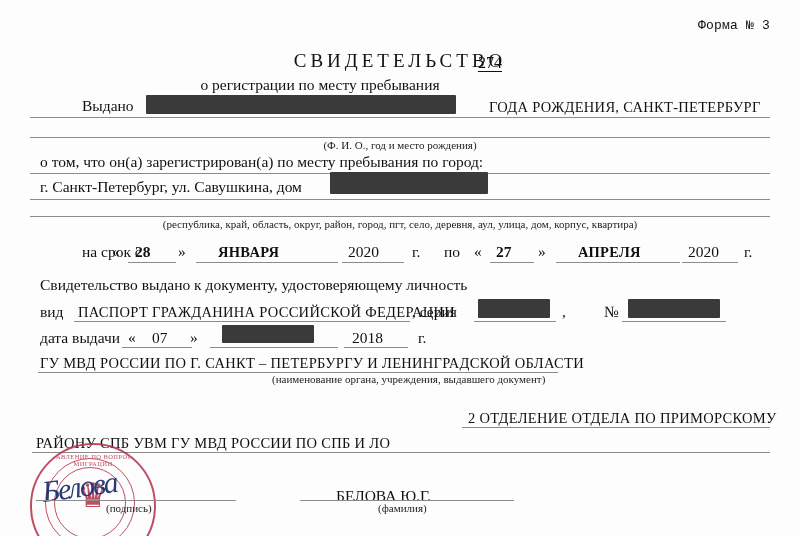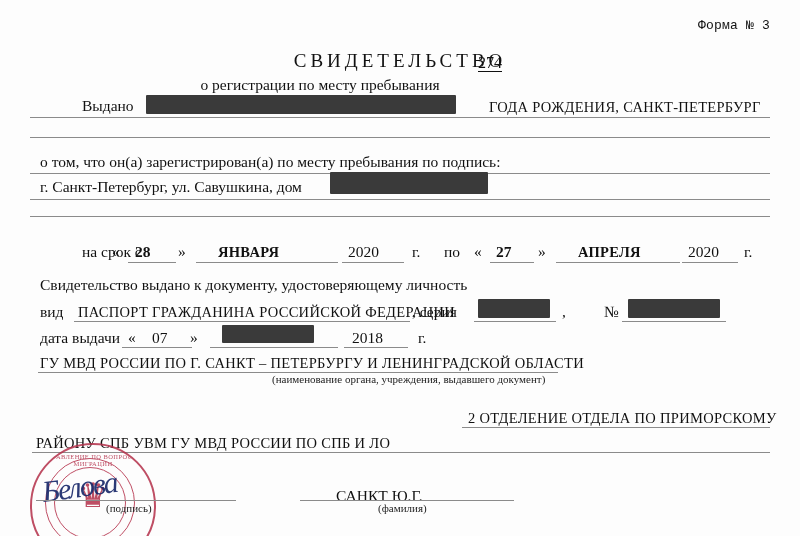--- a/index.html
+++ b/index.html
@@ -161,29 +161,31 @@
   </div>
   <div class="title-num">274</div>
   <div class="subtitle">о регистрации по месту пребывания</div>
 
   <div class="txt" style="left:82px; top:97px;">Выдано</div>
   <div class="redact" style="left:146px; top:95px; width:310px; height:19px;"></div>
   <div class="txt caps" style="left:459px; top:99px;margin-left:30px;">ГОДА РОЖДЕНИЯ, САНКТ-ПЕТЕРБУРГ</div>
   <div class="line" style="left:30px; top:117px; width:740px;"></div>
 
   <div class="line" style="left:30px; top:137px; width:740px;"></div>
-
-  <div class="txt" style="left:40px; top:153px;">о том, что он(а) зарегистрирован(а) по месту пребывания по подпись:</div>
+  <div class="txt-sm center-cap" style="top:139px;">(Ф. И. О., год и место рождения)</div>
+
+  <div class="txt" style="left:40px; top:153px;">о том, что он(а) зарегистрирован(а) по месту пребывания по город:</div>
   <div class="line" style="left:30px; top:173px; width:740px;"></div>
 
   <div class="txt" style="left:40px; top:178px;">г. Санкт-Петербург, ул. Савушкина, дом</div>
   <div class="redact" style="left:330px; top:172px; width:158px; height:22px;"></div>
   <div class="line" style="left:30px; top:199px; width:740px;"></div>
 
   <div class="line" style="left:30px; top:216px; width:740px;"></div>
+  <div class="txt-sm center-cap" style="top:218px;">(республика, край, область, округ, район, город, пгт, село, деревня, аул, улица, дом, корпус, квартира)</div>
 
   <div class="txt" style="left:40px; top:243px;margin-left:42px;">на срок с</div>
   <div class="txt" style="left:112px; top:243px;">«</div>
   <div class="txt" style="left:135px; top:243px; font-weight:bold;">28</div>
   <div class="txt" style="left:178px; top:243px;">»</div>
   <div class="txt caps" style="left:218px; top:244px; font-weight:bold;">ЯНВАРЯ</div>
   <div class="txt" style="left:348px; top:243px;">2020</div>
   <div class="txt" style="left:412px; top:243px;">г.</div>
   <div class="txt" style="left:444px; top:243px;">по</div>
   <div class="txt" style="left:474px; top:243px;">«</div>
@@ -238,17 +240,17 @@
     <div class="stamp-inner2"></div>
     <div class="stamp-text-top">УПРАВЛЕНИЕ ПО ВОПРОСАМ МИГРАЦИИ</div>
     <div class="stamp-eagle">♛</div>
 
   </div>
 
   <div class="signature">Белова</div>
   <div class="line" style="left:36px; top:500px; width:200px;"></div>
   <div class="txt-sm" style="left:106px; top:502px;">(подпись)</div>
 
-  <div class="txt" style="left:336px; top:487px;">САНКТ Ю.Г.</div>
+  <div class="txt" style="left:336px; top:487px;">БЕЛОВА Ю.Г.</div>
   <div class="line" style="left:300px; top:500px; width:214px;"></div>
   <div class="txt-sm" style="left:378px; top:502px;">(фамилия)</div>
 
 </div>
 
 </body></html>

